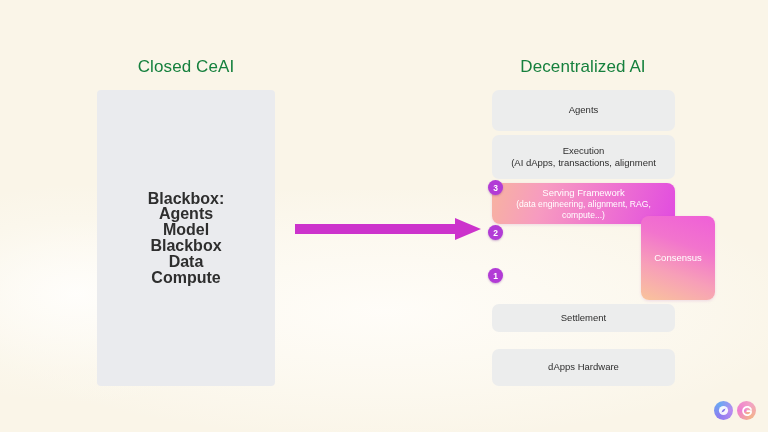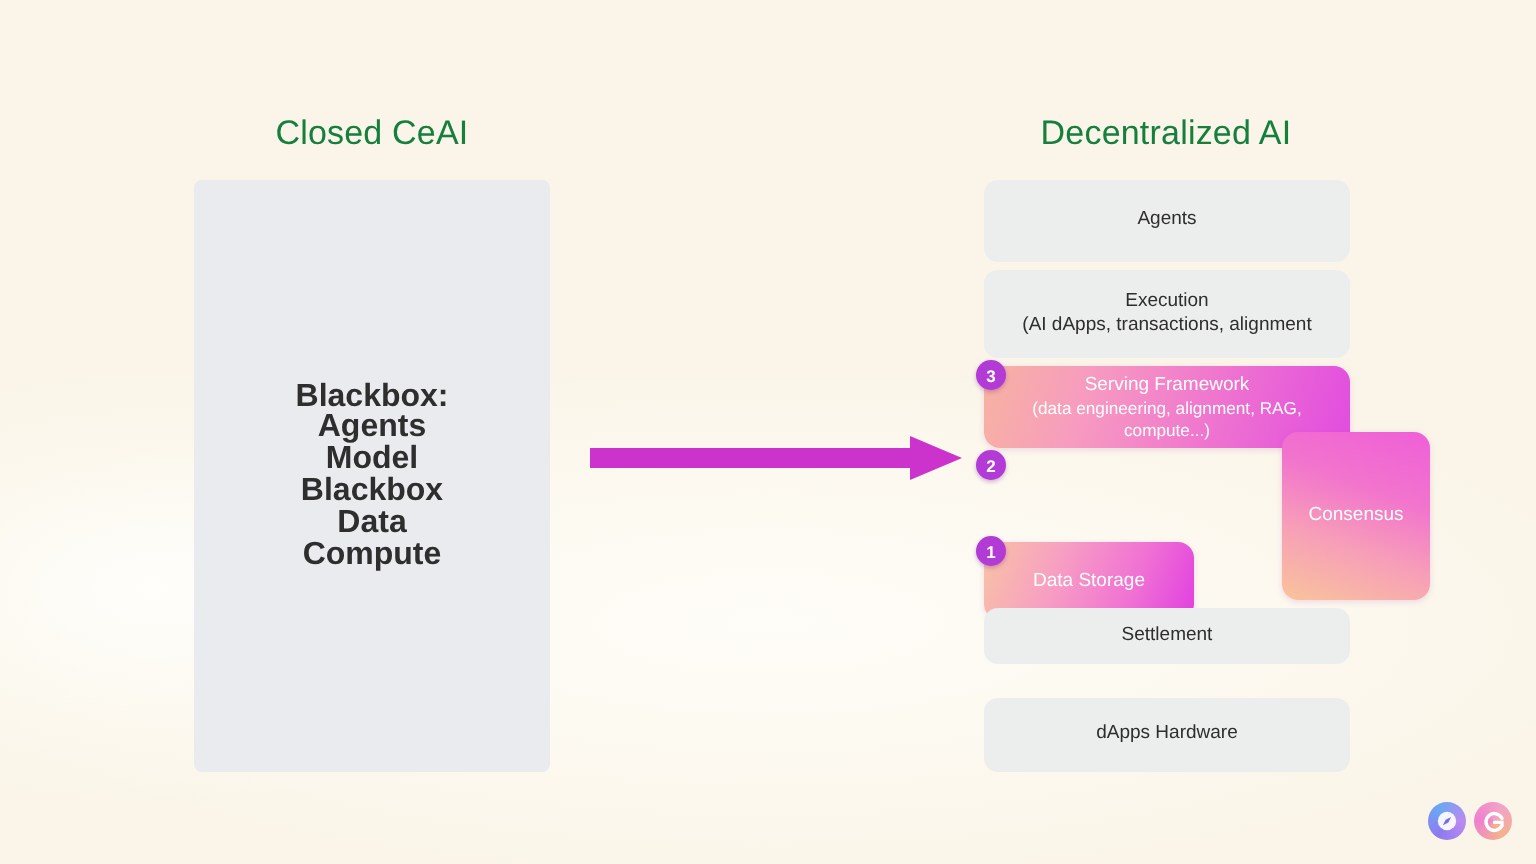--- a/index.html
+++ b/index.html
@@ -239,23 +239,20 @@
       <div>Execution</div>
       <div class="sub">(AI dApps, transactions, alignment</div>
     </div>
 
     <div class="pink" id="blk-serving">
       <div class="title">Serving Framework</div>
       <div class="sub">(data engineering, alignment, RAG, compute...)</div>
     </div>
 
 
-    <div class="pink" id="blk-ds">
-      <div>Data Storage</div>
-    </div>
 
     <div class="pink" id="blk-consensus">
       <div>Consensus</div>
     </div>
 
     <div class="row" id="row-settlement">
       <div>Settlement</div>
     </div>
 
     <div class="row" id="row-depin">

